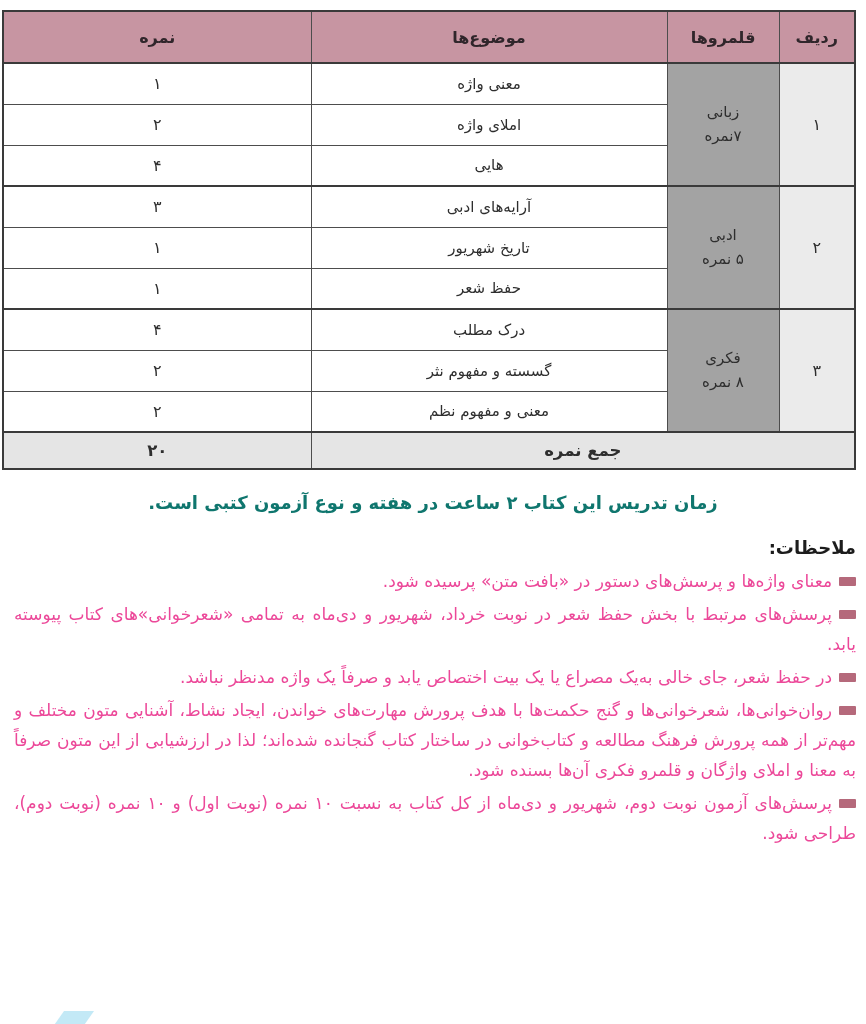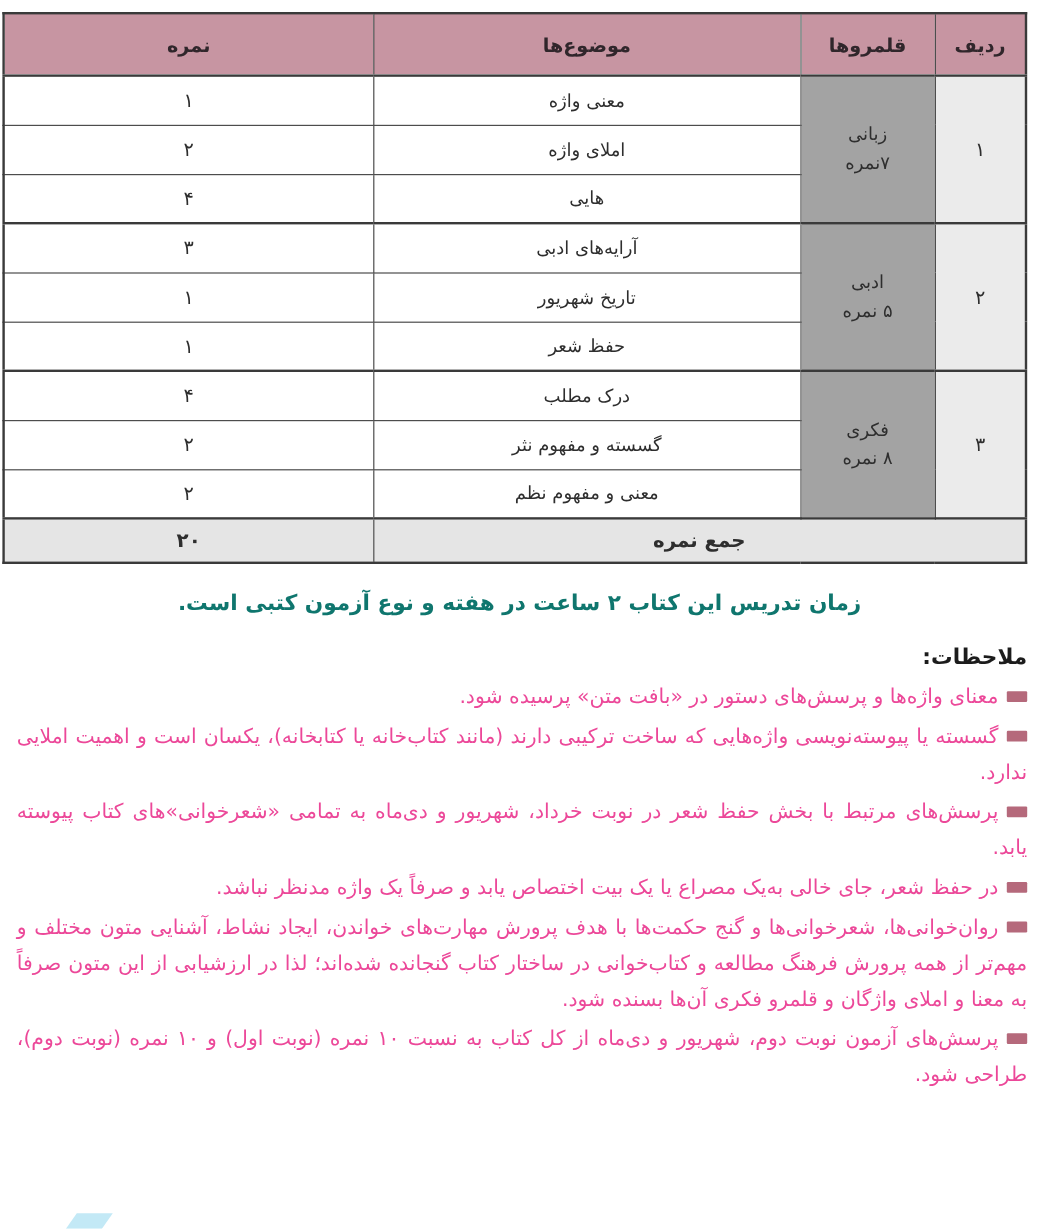--- a/index.html
+++ b/index.html
@@ -170,21 +170,20 @@
       </tr>
     </tfoot>
   </table>
 
   <p class="summary">زمان تدریس این کتاب ۲ ساعت در هفته و نوع آزمون کتبی است.</p>
 
   <h3 class="notes-heading">ملاحظات:</h3>
 
   <div class="notes" id="notes-list">
       <div class="note"><span class="marker"></span><span class="note-text">معنای واژه‌ها و پرسش‌های دستور در «بافت متن» پرسیده شود.</span></div>
-      <div class="note"><span class="marker"></span><span class="note-text">گسسته یا پیوسته‌نویسی واژه‌هایی که ساخت ترکیبی دارند (مانند کتاب‌خانه یا کتابخانه)، یکسان است و اهمیت املایی ندارد.</span></div>
       <div class="note"><span class="marker"></span><span class="note-text">پرسش‌های مرتبط با بخش حفظ شعر در نوبت خرداد، شهریور و دی‌ماه به تمامی «شعرخوانی»های کتاب پیوسته یابد.</span></div>
       <div class="note"><span class="marker"></span><span class="note-text">در حفظ شعر، جای خالی به‌یک مصراع یا یک بیت اختصاص یابد و صرفاً یک واژه مدنظر نباشد.</span></div>
       <div class="note"><span class="marker"></span><span class="note-text">روان‌خوانی‌ها، شعرخوانی‌ها و گنج حکمت‌ها با هدف پرورش مهارت‌های خواندن، ایجاد نشاط، آشنایی متون مختلف و مهم‌تر از همه پرورش فرهنگ مطالعه و کتاب‌خوانی در ساختار کتاب گنجانده شده‌اند؛ لذا در ارزشیابی از این متون صرفاً به معنا و املای واژگان و قلمرو فکری آن‌ها بسنده شود.</span></div>
       <div class="note"><span class="marker"></span><span class="note-text">پرسش‌های آزمون نوبت دوم، شهریور و دی‌ماه از کل کتاب به نسبت ۱۰ نمره (نوبت اول) و ۱۰ نمره (نوبت دوم)، طراحی شود.</span></div>
     </div>
 
   <div class="blue-shape"></div>
 
 </div>
 

